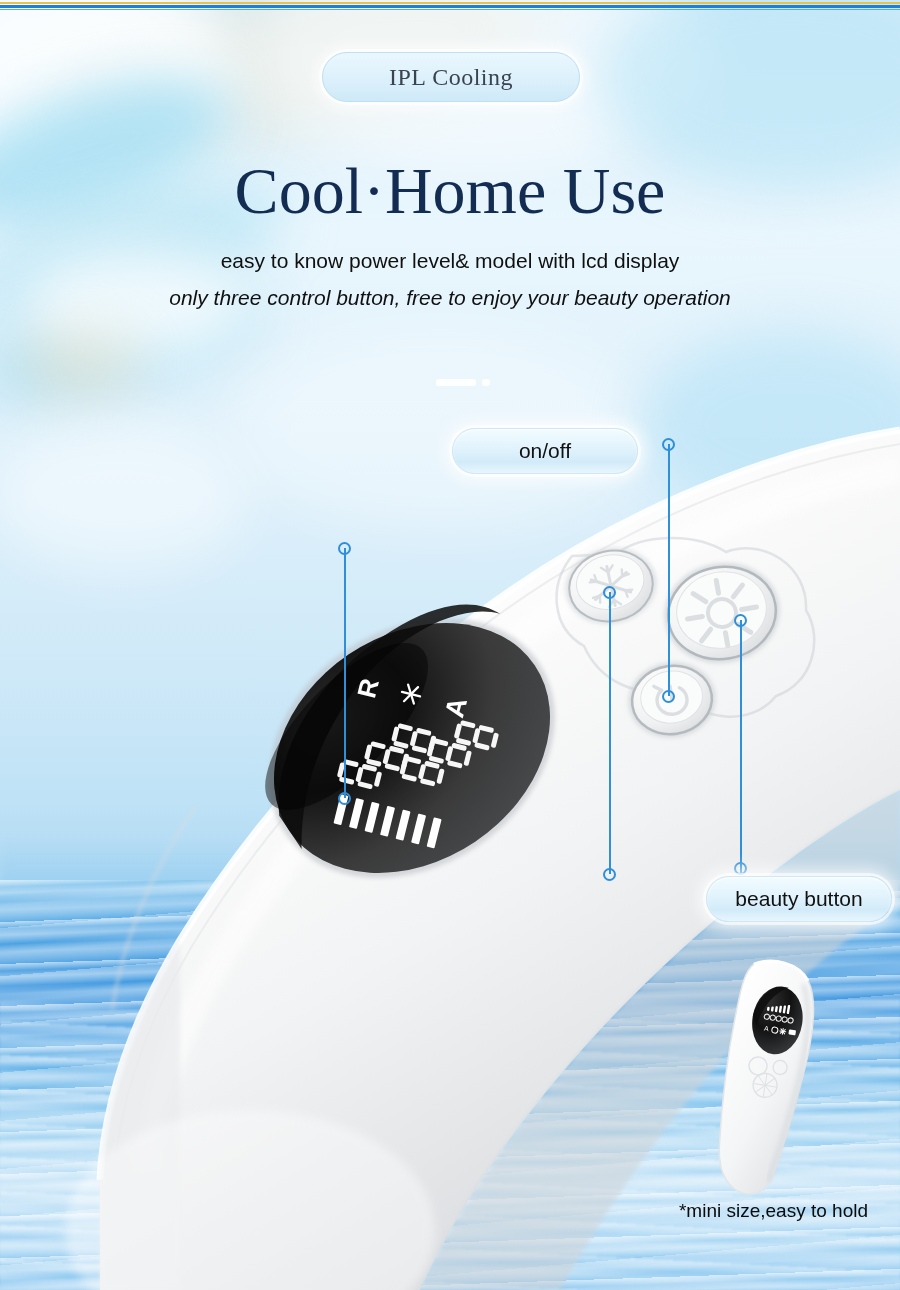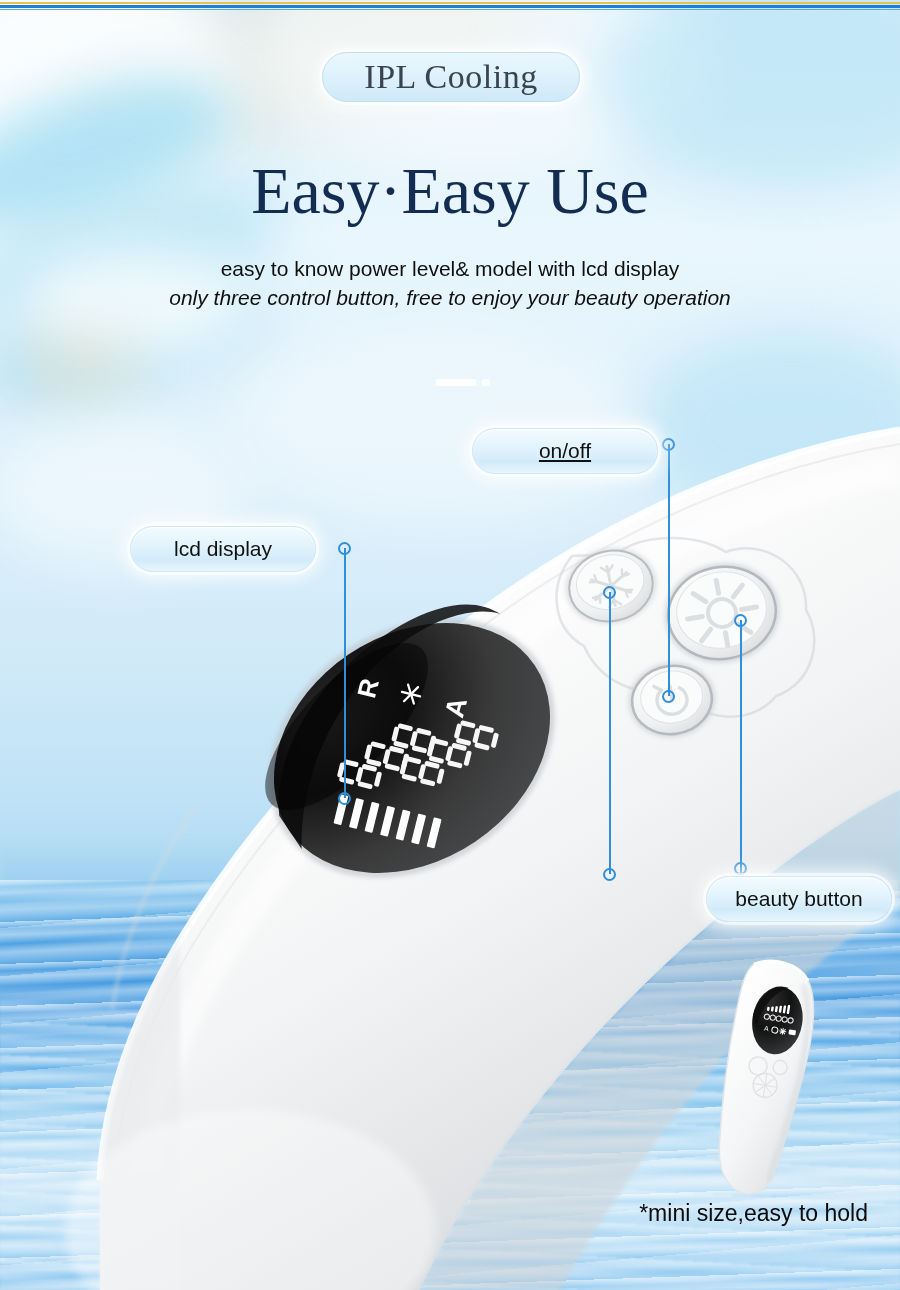--- a/index.html
+++ b/index.html
@@ -68,63 +68,63 @@
   
   .badge{
     position:absolute;left:322px;top:52px;width:256px;height:48px;
     border-radius:26px;
     background:linear-gradient(180deg,#eaf7fe 0%,#dff2fc 45%,#cfe9f8 100%);
     border:1px solid #bfe0f3;
     box-shadow:0 0 0 3px rgba(255,255,255,.55), 0 0 14px 6px rgba(255,255,255,.7);
     display:flex;align-items:center;justify-content:center;
   }
   .badge span{
-    font-family:"Liberation Serif",serif;font-size:34px;color:#3a4450;letter-spacing:.5px;
+    font-family:"Liberation Serif",serif;font-size:24px;color:#3a4450;letter-spacing:.5px;
   }
   .h1{
     position:absolute;left:0;right:0;top:158px;text-align:center;
     font-family:"Liberation Serif",serif;font-size:66px;line-height:1;
     color:#132d52;letter-spacing:0px;
   }
   .sub{
     position:absolute;left:0;right:0;text-align:center;
     font-size:21px;color:#101010;
   }
-  .sub1{top:249px;margin-top:8px;}
+  .sub1{top:249px;}
   .sub2{top:286px;font-style:italic;}
   .dash{position:absolute;left:436px;top:379px;width:40px;height:7px;background:rgba(255,255,255,.92);border-radius:2px;}
   .dash-dot{position:absolute;left:482px;top:379px;width:8px;height:7px;background:rgba(255,255,255,.92);border-radius:3px;}
 
   
   .device{position:absolute;left:0;top:0;width:900px;height:1290px;}
 
   
   .pill{
     position:absolute;height:46px;border-radius:24px;
     background:linear-gradient(180deg,#f2fbff 0%,#e3f4fd 40%,#d2ebf9 75%,#e8f6fd 100%);
     border:1px solid #cfe7f6;
     box-shadow:0 0 0 3px rgba(255,255,255,.6), 0 0 16px 7px rgba(255,255,255,.75), inset 0 1px 2px rgba(255,255,255,.9);
     display:flex;align-items:center;justify-content:center;
     font-size:21px;color:#111;white-space:nowrap;padding:0 20px;box-sizing:border-box;
   }
-  .p-onoff{left:472px;top:428px;width:186px;text-decoration:underline;}
+  .p-onoff{left:452px;top:428px;width:186px;}
   .p-lcd{left:130px;top:526px;width:186px;}
   .p-ice{left:472px;top:876px;width:196px;}
   .p-launch{left:706px;top:876px;width:186px;}
 
   
   .conn{position:absolute;background:#2f8fd8;width:1.6px;}
   .ring{
     position:absolute;width:13px;height:13px;border-radius:50%;
     border:2px solid #2f8fd8;background:transparent;box-sizing:border-box;
   }
 
   .note{
     position:absolute;left:0;right:32px;top:1200px;text-align:right;
-    font-size:23px;color:#0b0b0b;
+    font-size:19px;color:#0b0b0b;
   }
 </style>
 </head>
 <body>
 
 <div id="page">
 
   <div class="bg bg-sky"></div>
   <div class="blob b10"></div>
   <div class="blob b6"></div>
@@ -406,21 +406,21 @@
           <line x1="-12.5" y1="-2.5" x2="4.5" y2="14.5"></line>
           <line x1="-12.5" y1="14.5" x2="4.5" y2="-2.5"></line>
         </g>
       </g>
     </g>
   </svg>
 
   <div class="badge">
     <span>IPL Cooling</span>
   </div>
-  <div class="h1">Easy·Easy Use</div>
+  <div class="h1">Cool·Home Use</div>
   <div class="sub sub1">easy to know power level&amp; model with lcd display</div>
   <div class="sub sub2">only three  control button, free to enjoy your beauty operation</div>
   <div class="dash"></div>
   <div class="dash-dot"></div>
 
   <div class="conn" style="left:668px;top:444px;height:252px;"></div>
   <div class="ring" style="left:662px;top:438px;"></div>
   <div class="ring" style="left:662px;top:690px;"></div>
 
   <div class="conn" style="left:344px;top:548px;height:250px;"></div>
@@ -429,18 +429,17 @@
 
   <div class="conn" style="left:609px;top:592px;height:282px;"></div>
   <div class="ring" style="left:603px;top:586px;"></div>
   <div class="ring" style="left:603px;top:868px;"></div>
 
   <div class="conn" style="left:740px;top:620px;height:254px;"></div>
   <div class="ring" style="left:734px;top:614px;"></div>
   <div class="ring" style="left:734px;top:862px;"></div>
 
   <div class="pill p-onoff">on/off</div>
-  <div class="pill p-lcd">lcd display</div>
   <div class="pill p-launch">beauty button</div>
 
   <div class="note">*mini size,easy to hold</div>
 
 </div>
 
 </body></html>

